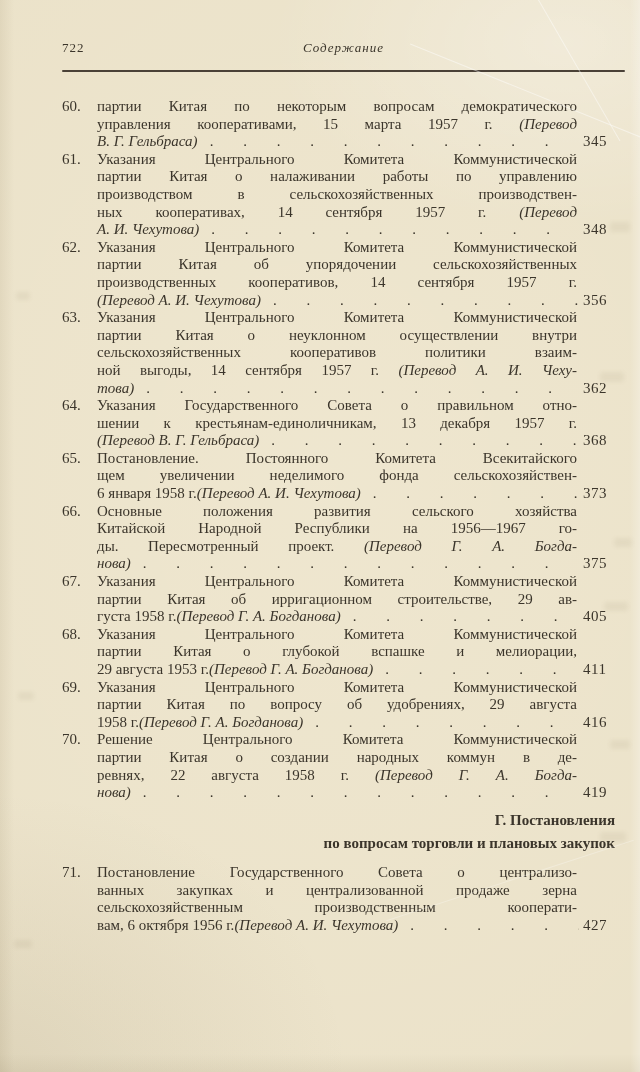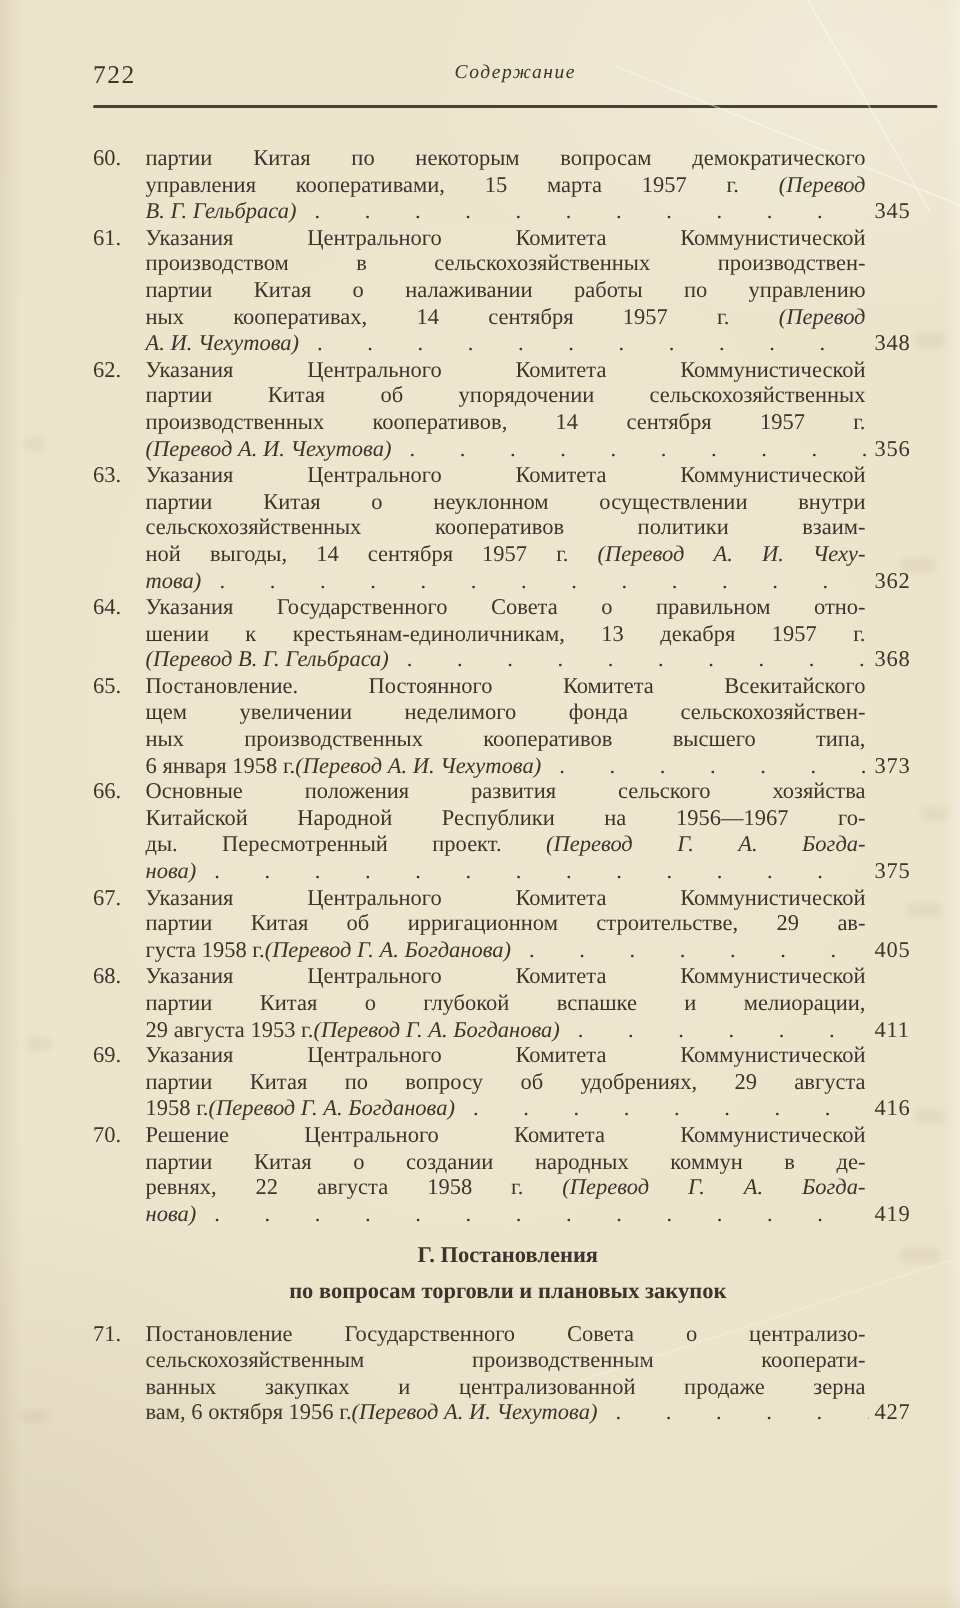--- a/index.html
+++ b/index.html
@@ -19,35 +19,35 @@
   .page{position:relative;width:640px;height:1072px;}
 
   
   .crease{position:absolute;background:rgba(255,255,255,0.45);pointer-events:none;}
   .crease1{width:280px;height:1px;left:400px;top:56px;transform:rotate(22deg);}
   .crease2{width:200px;height:1px;left:470px;top:14px;transform:rotate(60deg);}
   .crease3{width:260px;height:1px;left:380px;top:840px;transform:rotate(-18deg);opacity:.6;}
   .ghost{position:absolute;background:#6b5c3a;opacity:0.07;filter:blur(2px);border-radius:3px;pointer-events:none;}
 
   .pagehead{position:relative;margin:40px 0 0 62px;width:563px;height:26px;}
-  .folio{position:absolute;left:0;top:0;font-size:17px;letter-spacing:1px;}
+  .folio{position:absolute;left:0;top:0;font-size:13px;letter-spacing:1px;}
   .head-title{position:absolute;left:0;right:0;top:0;text-align:center;font-style:italic;font-size:13px;letter-spacing:1px;}
   .rule{margin:4px 0 0 62px;width:563px;height:2px;background:#4a4137;border-radius:1px;}
 
   .toc{margin:0 25px 16px 62px;padding-top:26px;font-size:15px;line-height:17.6px;}
   .entry{display:flex;}
   .num{flex:none;width:35px;}
   .body{flex:1;min-width:0;}
   .line{text-align:justify;text-align-last:justify;padding-right:38px;}
   .line.last{display:flex;align-items:center;text-align:left;text-align-last:left;padding-right:0;}
   .it{font-style:italic;}
   .leader{flex:1;min-width:18px;overflow:hidden;white-space:nowrap;letter-spacing:13px;margin:0 4px 0 12px;}
   .pg{flex:none;min-width:32px;text-align:right;letter-spacing:0.5px;}
 
-  .section{ text-align:center;font-weight:bold;margin:10px 0 11px;}
+  .section{ text-align:right;font-weight:bold;margin:10px 0 11px;}
   .section .s1{margin-bottom:6px;}
 </style>
 </head>
 <body>
 
 <div class="page">
 
   <div class="crease crease1"></div>
   <div class="crease crease2"></div>
   <div class="crease crease3"></div>
@@ -78,22 +78,22 @@
               <span class="it">В. Г. Гельбраса)</span>
               <span class="leader">. . . . . . . . . . . . . . . . . . . . . . . . . . . . . . . . . . . . . . . . </span>
               <span class="pg">345</span>
             </div>
           </div>
         </div>
         <div class="entry">
           <span class="num">61.</span>
           <div class="body">
             <div class="line"><span>Указания Центрального Комитета Коммунистической</span></div>
+            <div class="line"><span>партии Китая о налаживании работы по управлению</span></div>
             <div class="line"><span>производством в сельскохозяйственных производствен-</span></div>
-            <div class="line"><span>партии Китая о налаживании работы по управлению</span></div>
             <div class="line"><span>ных кооперативах, 14 сентября 1957 г. </span><span class="it">(Перевод</span></div>
             <div class="line last">
               <span class="it">А. И. Чехутова)</span>
               <span class="leader">. . . . . . . . . . . . . . . . . . . . . . . . . . . . . . . . . . . . . . . . </span>
               <span class="pg">348</span>
             </div>
           </div>
         </div>
         <div class="entry">
           <span class="num">62.</span>
@@ -132,21 +132,20 @@
               <span class="leader">. . . . . . . . . . . . . . . . . . . . . . . . . . . . . . . . . . . . . . . . </span>
               <span class="pg">368</span>
             </div>
           </div>
         </div>
         <div class="entry">
           <span class="num">65.</span>
           <div class="body">
             <div class="line"><span>Постановление. Постоянного Комитета Всекитайского</span></div>
             <div class="line"><span>щем увеличении неделимого фонда сельскохозяйствен-</span></div>
-            <div class="line"><span>ных производственных кооперативов высшего типа,</span></div>
             <div class="line last">
               <span>6 января 1958 г. </span>
               <span class="it">(Перевод А. И. Чехутова)</span>
               <span class="leader">. . . . . . . . . . . . . . . . . . . . . . . . . . . . . . . . . . . . . . . . </span>
               <span class="pg">373</span>
             </div>
           </div>
         </div>
         <div class="entry">
           <span class="num">66.</span>
@@ -216,22 +215,22 @@
       </div>
     <div class="section">
       <div class="s1">Г. Постановления</div>
       <div class="s2">по вопросам торговли и плановых закупок</div>
     </div>
     <div id="entries-after">
         <div class="entry">
           <span class="num">71.</span>
           <div class="body">
             <div class="line"><span>Постановление Государственного Совета о централизо-</span></div>
+            <div class="line"><span>ванных закупках и централизованной продаже зерна</span></div>
             <div class="line"><span>сельскохозяйственным производственным кооперати-</span></div>
-            <div class="line"><span>ванных закупках и централизованной продаже зерна</span></div>
             <div class="line last">
               <span>вам, 6 октября 1956 г. </span>
               <span class="it">(Перевод А. И. Чехутова)</span>
               <span class="leader">. . . . . . . . . . . . . . . . . . . . . . . . . . . . . . . . . . . . . . . . </span>
               <span class="pg">427</span>
             </div>
           </div>
         </div>
       </div>
   </div>

